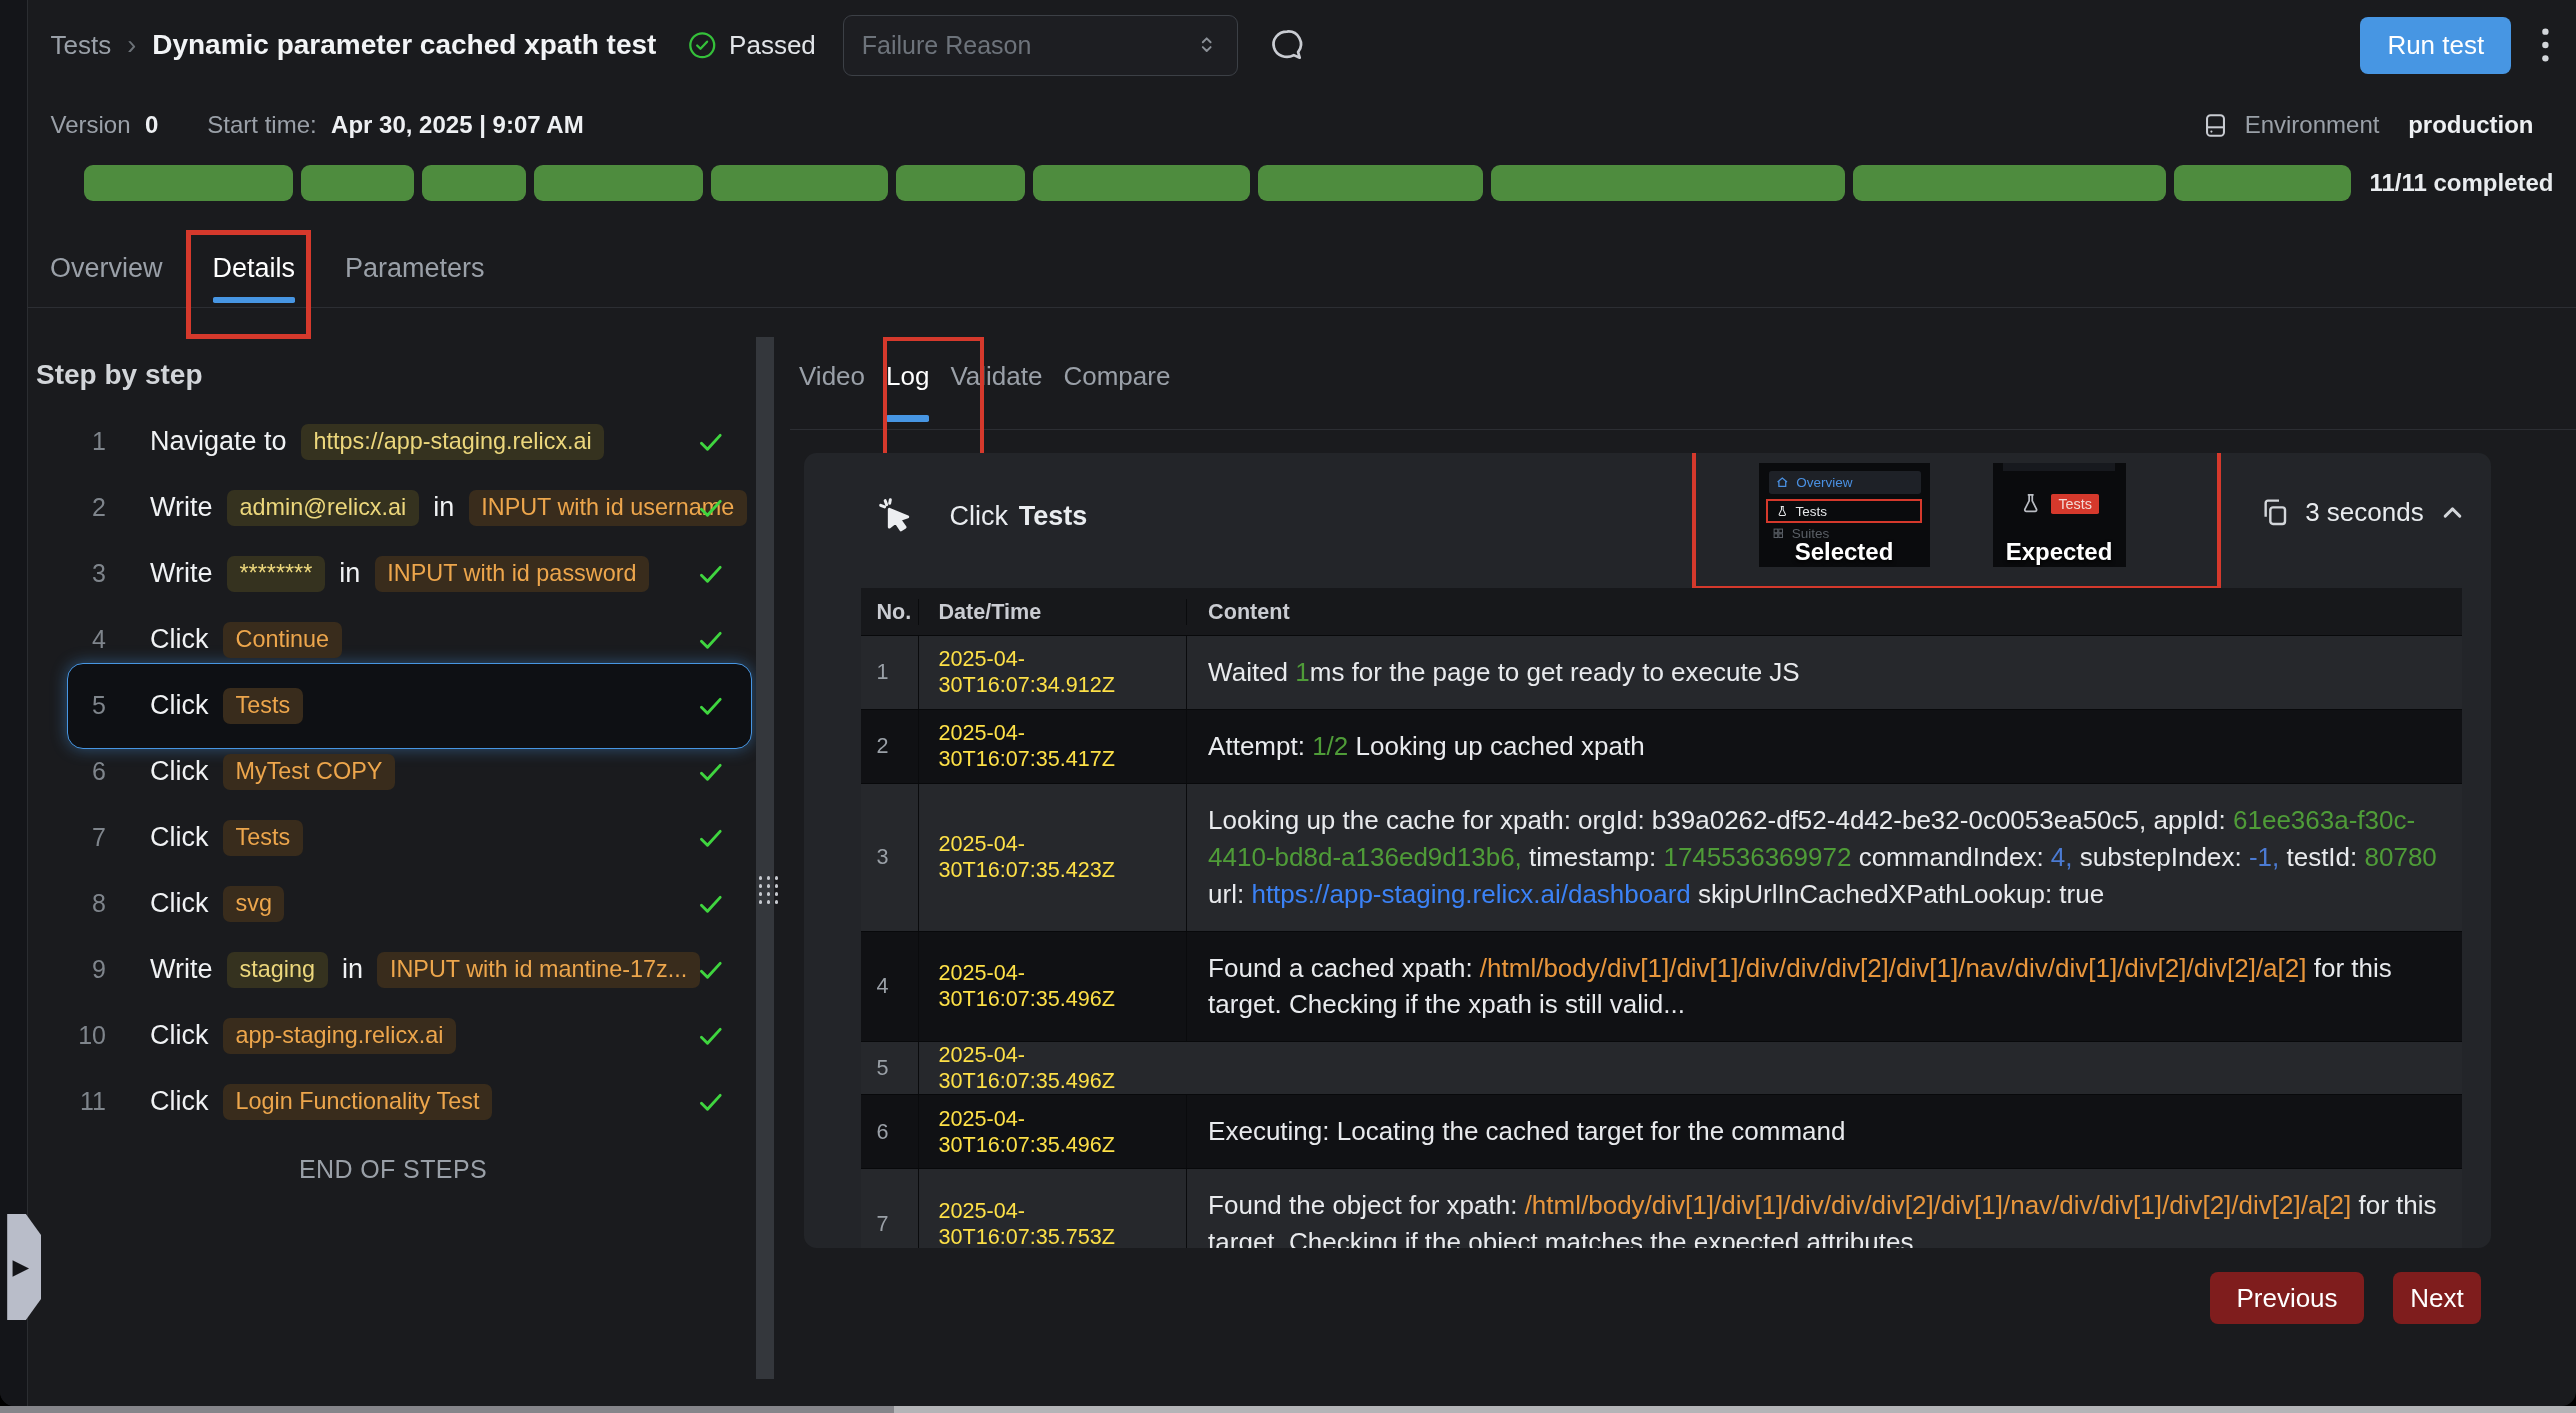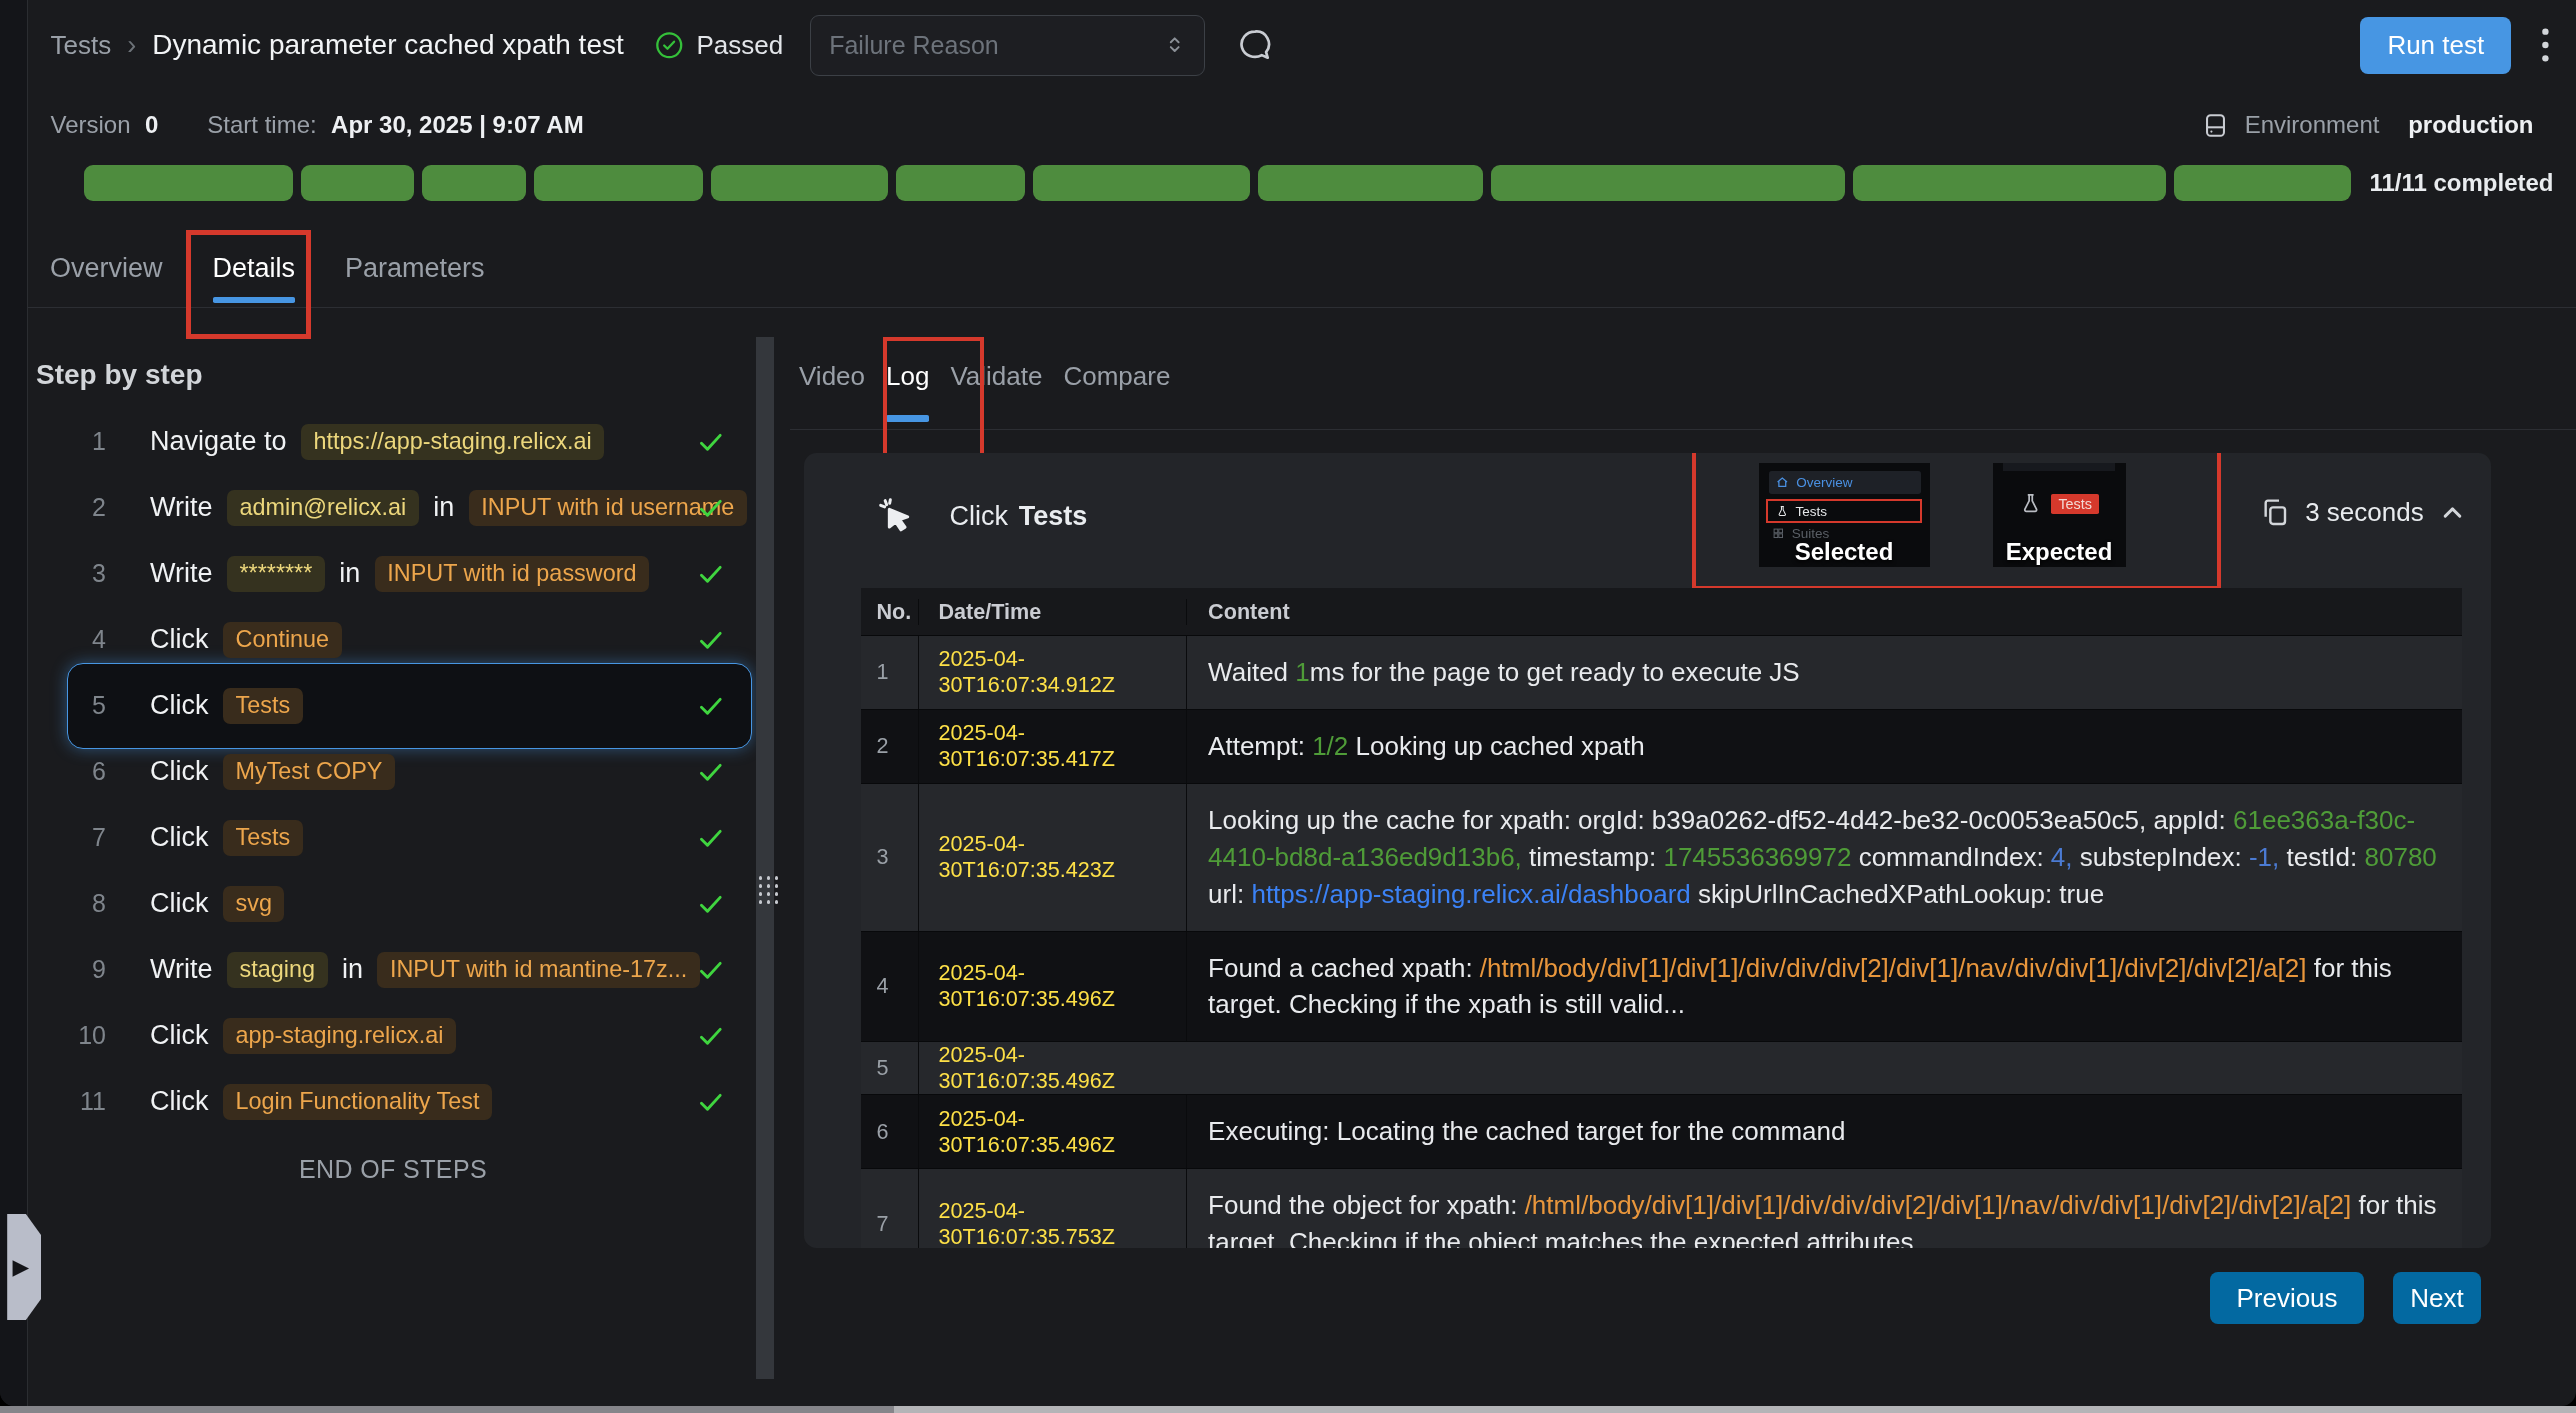--- a/index.html
+++ b/index.html
@@ -7,21 +7,21 @@
           font-family:"Liberation Sans",sans-serif;background:#000;color:#eef0f3;}
   .window{position:absolute;inset:0 0 8px 0;background:#1a1b1e;border-radius:0 0 14.4px 14.4px;overflow:hidden;}
 
   
   .left-rail{position:absolute;left:0;top:0;width:27px;bottom:0;background:#141519;border-right:0.9px solid #2b2d31;}
 
   
   .topbar{position:absolute;left:28px;right:0;top:0;height:90px;display:flex;align-items:center;padding-left:22.5px;}
   .crumb{color:#9aa0a8;font-size:26px;cursor:pointer;}
   .crumb-sep{color:#6d7379;font-size:27px;margin:0 16px;}
-  .page-title{color:#f2f4f6;font-size:28px;font-weight:400;text-align:center;}
+  .page-title{color:#f2f4f6;font-size:28px;font-weight:700;text-align:center;}
   .passed-group{display:flex;align-items:center;gap:11.7px;margin-left:30.5px;}
   .passed-label{color:#e2e5e9;font-size:26px;}
   .failure-select{margin-left:27px;width:357px;height:59px;border:1.8px solid #3c4046;border-radius:9px;
     display:flex;align-items:center;justify-content:space-between;padding:0 18px;cursor:pointer;background:#1d1e22;}
   .failure-ph{color:#6d737b;font-size:25px;}
   .chat-btn{margin-left:30.5px;display:flex;align-items:center;cursor:pointer;}
   .topbar-right{margin-left:auto;display:flex;align-items:center;}
   .run-btn{background:#4796e3;color:#fff;font-size:26px;font-weight:500;border-radius:8px;
     height:57px;padding:0 27px;display:flex;align-items:center;cursor:pointer;}
   .kebab{margin:0 25px 0 29px;cursor:pointer;display:flex;align-items:center;}
@@ -119,21 +119,21 @@
   .log-row .cell-content{padding:18px 21.6px;font-size:26px;line-height:1.42;color:#e8eaed;align-self:stretch;display:flex;align-items:center;}
   .cc-inner{display:block;}
   .k-plain{color:#e8eaed;}
   .k-green{color:#4f9c38;}
   .k-num{color:#4b7bd4;}
   .k-link{color:#3b82f6;cursor:pointer;}
   .k-xpath{color:#e8963c;}
 
   
   .footer-btns{position:absolute;left:0;right:95px;top:1272px;display:flex;justify-content:flex-end;gap:29px;}
-  .btn{background:#0369a1;border-radius:8px;color:#fff;font-size:26px;height:52px;display:flex;align-items:center;
+  .btn{background:#7f1d1d;border-radius:8px;color:#fff;font-size:26px;height:52px;display:flex;align-items:center;
        justify-content:center;cursor:pointer;}
   .btn-prev{width:154px;}
   .btn-next{width:88px;}
 
   
   .expander{position:absolute;left:7.2px;top:1214px;width:34px;height:106px;background:#b9bdc9;cursor:pointer;
     clip-path:polygon(0 0,55% 0,100% 20%,100% 80%,55% 100%,0 100%);display:flex;align-items:center;}
   .expander span{color:#141519;font-size:21.6px;margin-left:5.4px;}
 
   

